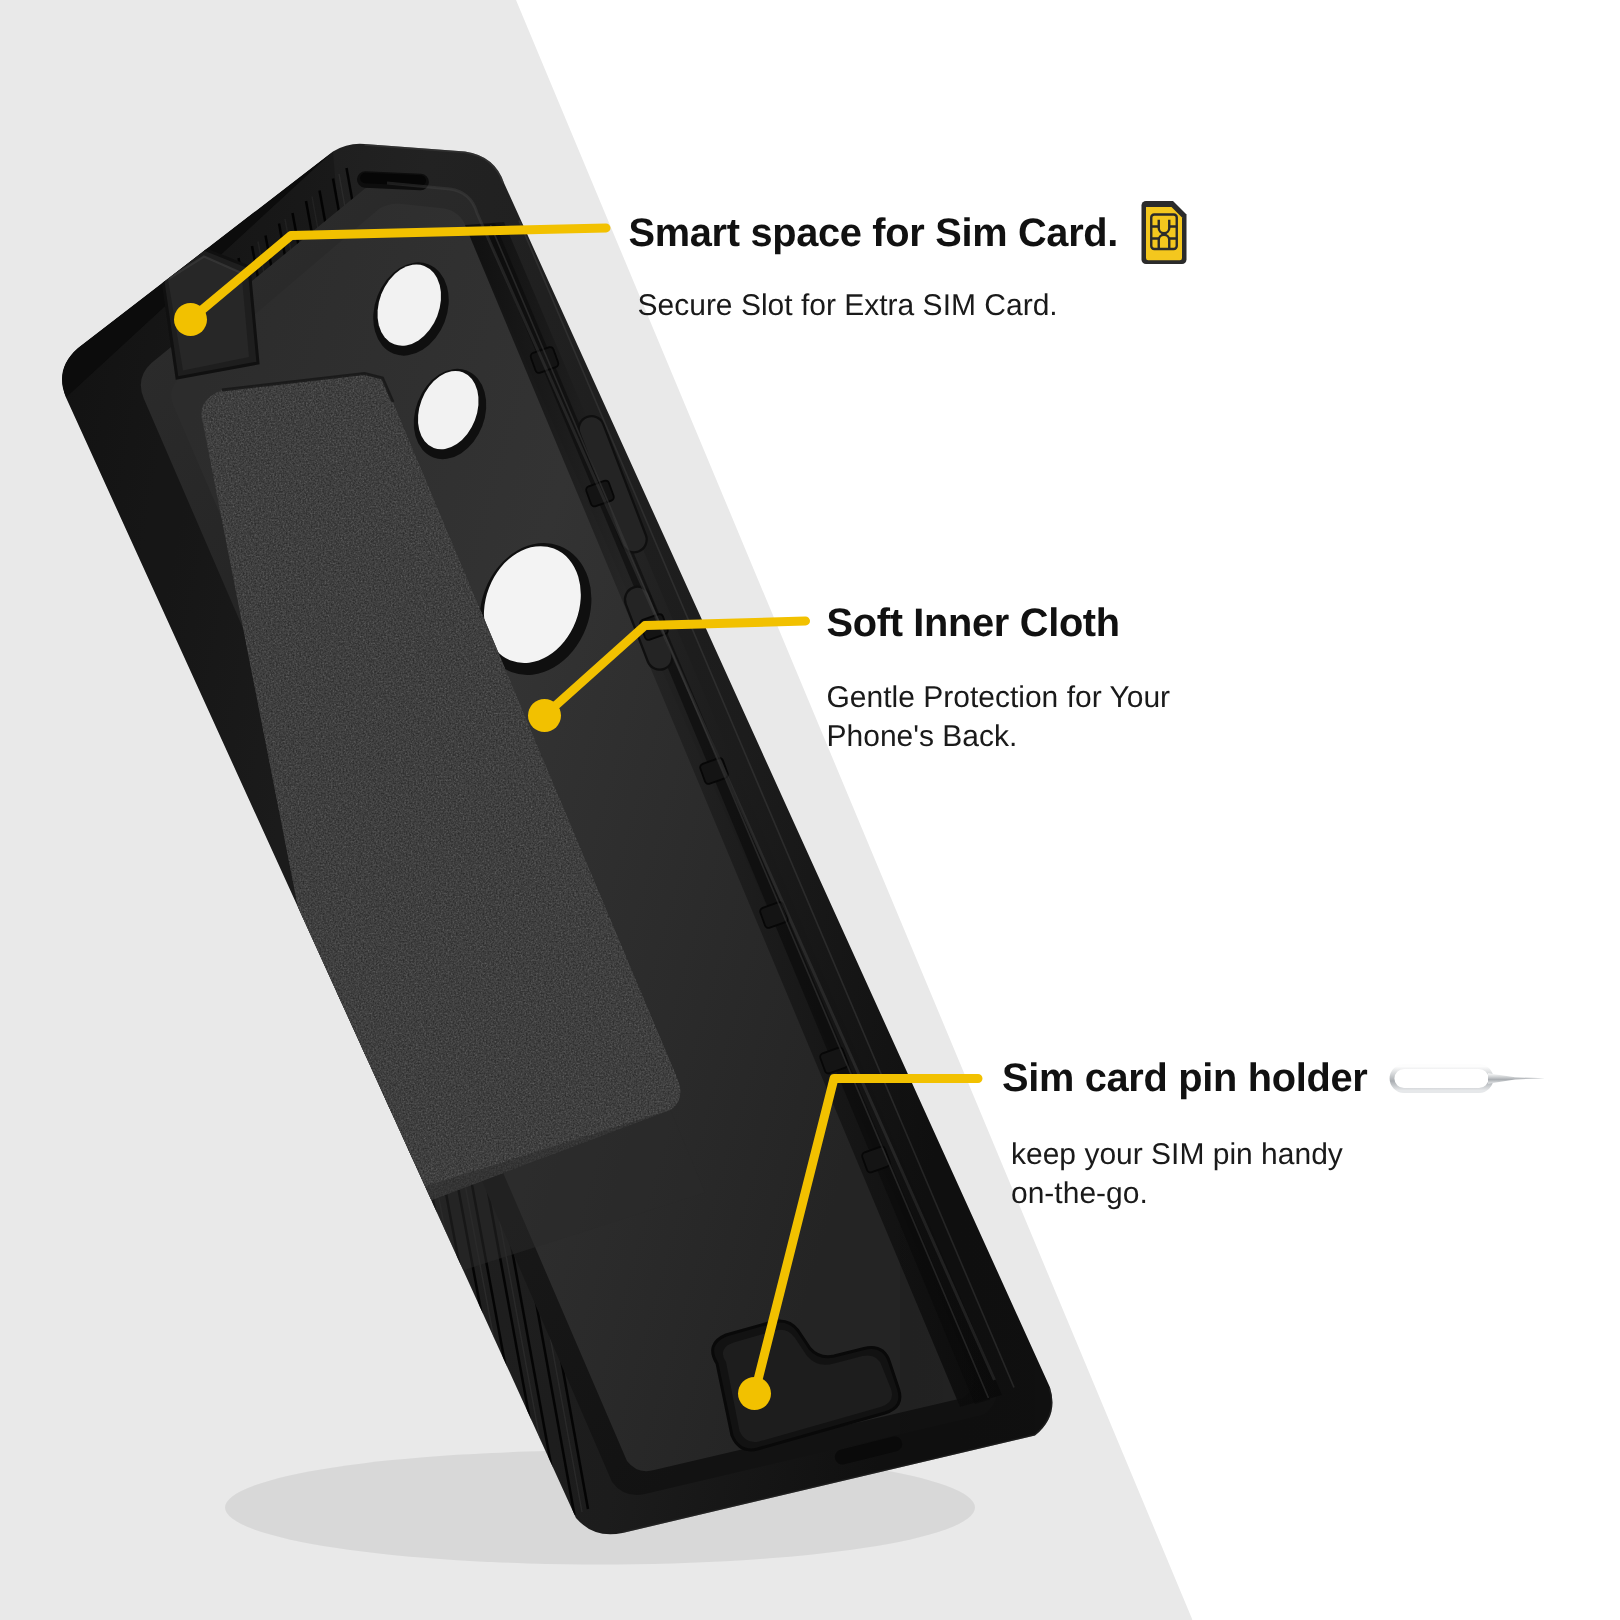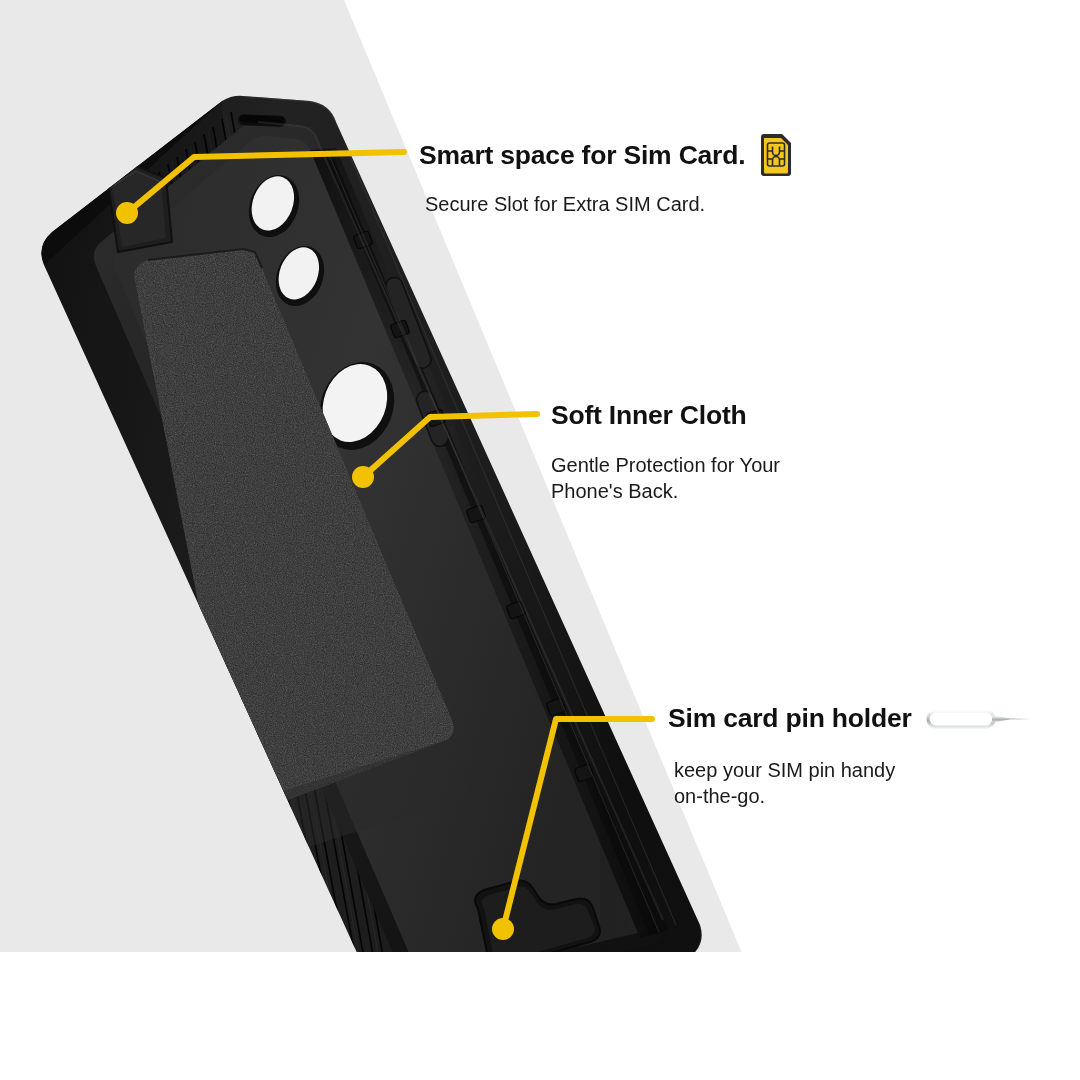--- a/index.html
+++ b/index.html
@@ -3,21 +3,21 @@
 <meta charset="utf-8">
 <style>
   html, body {
     margin: 0;
     padding: 0;
     background: #ffffff;
   }
   #stage {
     position: relative;
     width: 1080px;
-    height: 952px;
+    height: 1080px;
     overflow: hidden;
     background: #ffffff;
     font-family: "Liberation Sans", sans-serif;
   }
 
   
   .bg-base {
     position: absolute;
     inset: 0;
     background: #ffffff;

